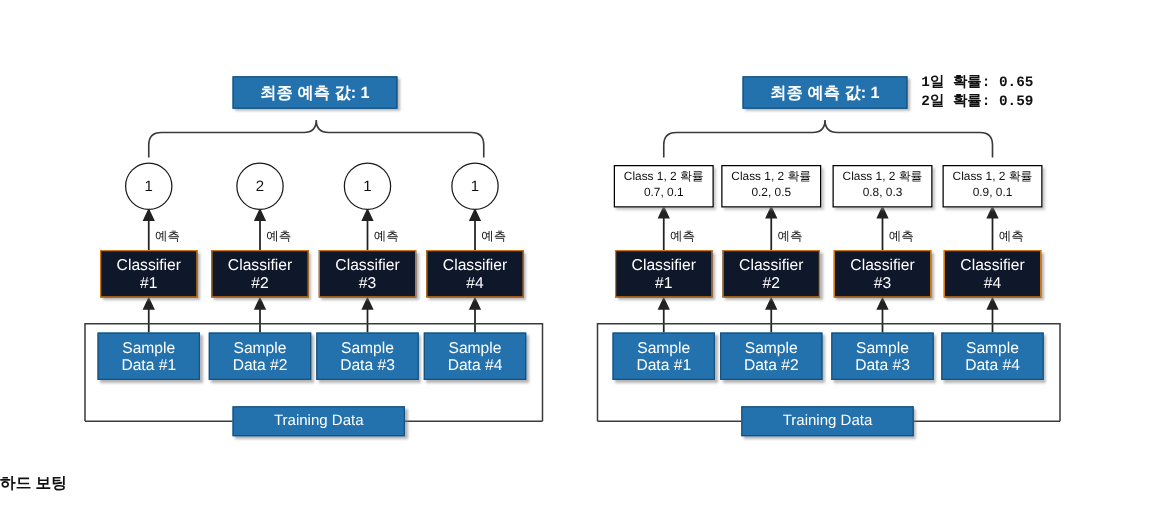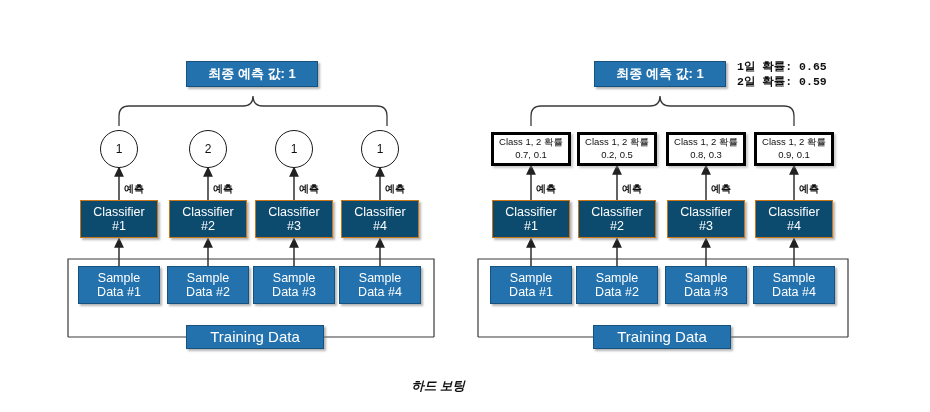--- a/index.html
+++ b/index.html
@@ -35,28 +35,28 @@
     text-align: center;
     line-height: 1.12;
   }
   .blue-box {
     background: #2372AE;
     border: 1px solid #15527f;
     color: #ffffff;
     box-shadow: 2px 2px 2px rgba(120,120,120,0.55);
   }
   .orange-box {
-    background: #0c4a6e;
+    background: #0f172a;
     border: 1px solid #c97518;
     color: #ffffff;
     box-shadow: 2px 2px 2px rgba(120,120,120,0.55);
   }
   .white-box {
     background: #ffffff;
-    border: 3px solid #000000;
+    border: 1px solid #000000;
     color: #111111;
     box-shadow: 2px 2px 2px rgba(150,150,150,0.5);
   }
   .circle {
     position: absolute;
     box-sizing: border-box;
     border: 1.3px solid #1a1a1a;
     border-radius: 50%;
     background: #ffffff;
     display: flex;
@@ -87,43 +87,42 @@
     font-size: 12.5px;
   }
   .sample-box {
     width: 82px;
     height: 38px;
     font-size: 12.5px;
   }
   .training-box {
     width: 138px;
     height: 24px;
-    font-size: 15px;
+    font-size: 12px;
   }
   .classprob-box {
     width: 80px;
     height: 34px;
     font-size: 9.5px;
     line-height: 1.35;
   }
   .pred-label {
     position: absolute;
     font-size: 10px;
-    font-weight: bold;
+    font-weight: normal;
     color: #111111;
     white-space: nowrap;
   }
   .caption {
     position: absolute;
     font-size: 12.5px;
     font-weight: bold;
     color: #111111;
-    text-align: right;
+    text-align: left;
     white-space: nowrap;
-    font-style: italic;
   }
   svg.overlay {
     position: absolute;
     left: 0;
     top: 0;
     width: 465px;
     height: 412px;
     pointer-events: none;
   }
 </style>

